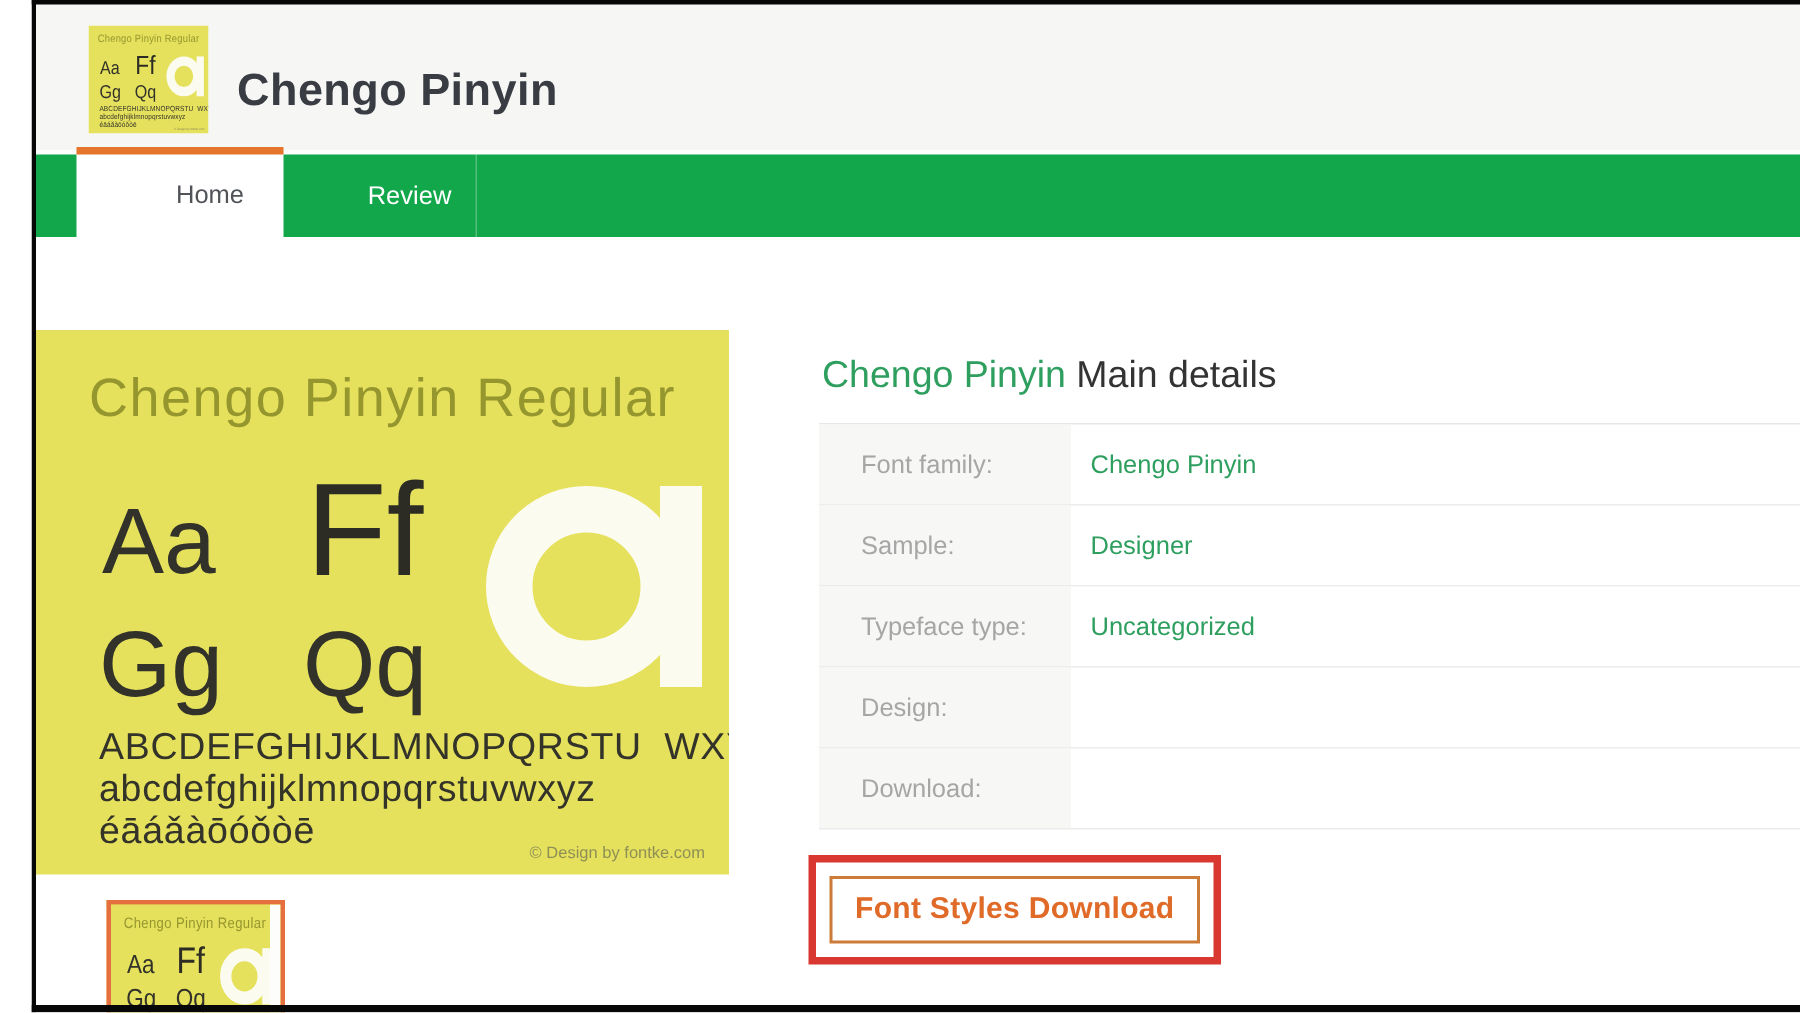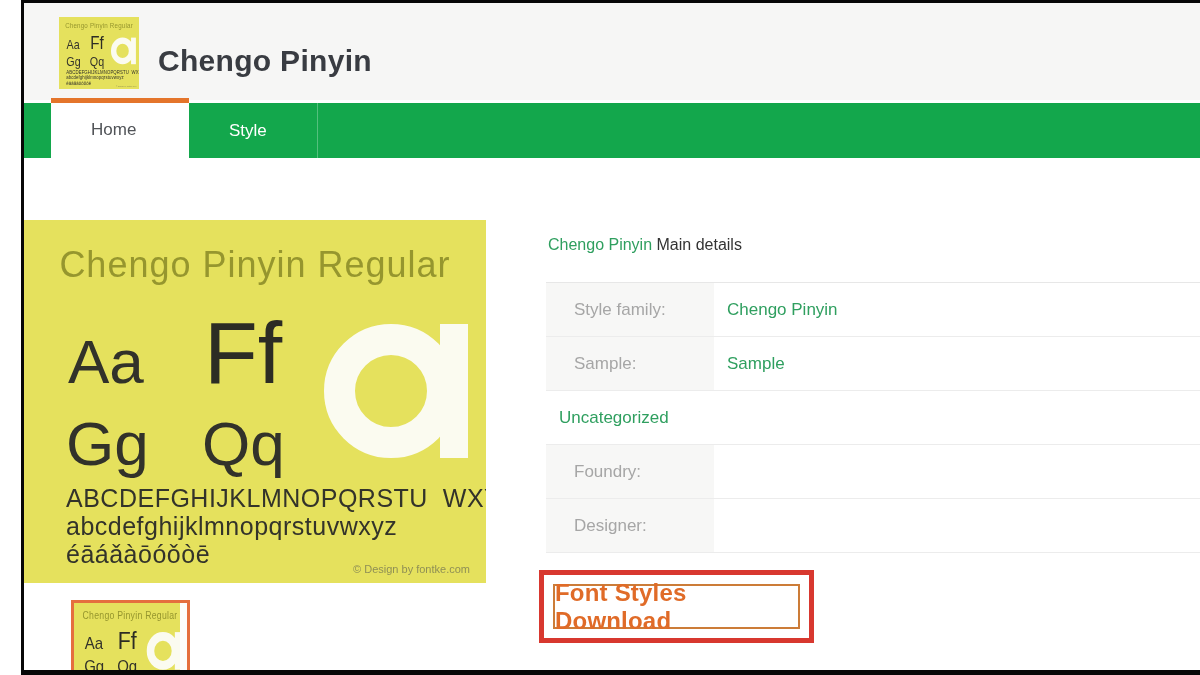--- a/index.html
+++ b/index.html
@@ -14,21 +14,21 @@
   .frame-left { left:0; top:0; width:3px; height:675px; }
   .frame-right { right:0; top:0; width:4px; height:675px; }
   .frame-bottom { left:0; bottom:0; width:1200px; height:5px; }
 
   
   .header { position:absolute; left:3px; top:3px; width:1193px; height:97px; background:#f6f6f5; }
   .header-title { position:absolute; left:134px; top:41px; font-size:30px; font-weight:bold; color:#393c42; letter-spacing:0.3px; }
 
   
   .nav-bg { position:absolute; left:3px; top:103px; width:1193px; height:55px; background:#13a74c; }
-  .tab { position:absolute; top:103px; height:55px; line-height:55px; font-size:17px; color:#ffffff; cursor:pointer; border-right:1px solid rgba(255,255,255,0.28);padding-left:40px; }
+  .tab { position:absolute; top:103px; height:55px; line-height:55px; text-align:center; font-size:17px; color:#ffffff; cursor:pointer; border-right:1px solid rgba(255,255,255,0.28);padding-left:40px; }
   .tab-home { left:30px; top:98px; width:138px; height:60px; background:#ffffff; border-top:5px solid #e4752b; border-right:none; color:#505357; line-height:53px; }
   .tab-style   { left:168px; width:129px; }
   .tab-sample  { left:297px; width:156px; }
   .tab-article { left:453px; width:137px; }
   .tab-review  { left:590px; width:153px; }
 
   
   .preview { position:relative; width:462px; height:363px; background:#e5e15d; overflow:hidden; }
   .pv-title { position:absolute; left:0; top:24px; width:100%; text-align:center; font-size:36px; color:#96962e; letter-spacing:1px; white-space:pre; }
   .pv-aa { position:absolute; left:44px;  top:106px; font-size:62px; color:#32322a; }
@@ -45,30 +45,30 @@
 
   
   .thumb-box { position:absolute; overflow:hidden; }
   .thumb-header { left:35px; top:14px; width:80px; height:72px; }
   .thumb-header .preview { transform:scale(0.1732,0.1983); transform-origin:top left; }
   .thumb-strip { left:50px; top:600px; width:119px; height:110px; border:3px solid #e56f3e; background:#e5e15d; }
   .thumb-strip .preview { transform:scale(0.2424,0.28); transform-origin:top left; }
   .thumb-white-strip { position:absolute; right:0; top:0; width:7px; height:100%; background:#fdfdfb; }
 
   
-  .details-heading { position:absolute; left:527px; top:236px; font-size:16px; color:#333; }
+  .details-heading { position:absolute; left:527px; top:236px; font-size:25px; color:#333; }
   .details-heading .hl { color:#2f9f5f; }
   .details-table { position:absolute; left:525px; top:282px; width:661px; border-top:1px solid #e7e7e7; }
   .drow { display:flex; height:54px; border-bottom:1px solid #ececec; align-items:center; }
   .dlabel { width:168px; height:100%; background:#f7f7f6; color:#a6a6a6; font-size:17px; line-height:54px; padding-left:28px; }
   .dvalue { padding-left:13px; font-size:17px; color:#2f9f5f; cursor:pointer; }
 
   
   .dl-annotation { position:absolute; left:518px; top:570px; width:275px; height:73px; border:5px solid #d8382f; }
-  .dl-button { position:absolute; left:9px; top:9px; right:9px; bottom:9px; border:2px solid #cc7c38; background:#fff; display:flex; align-items:center; justify-content:center; font-size:24px; font-weight:bold; color:#e06b28; cursor:pointer; letter-spacing:0.2px; }
+  .dl-button { position:absolute; left:9px; top:9px; right:9px; bottom:9px; border:2px solid #cc7c38; background:#fff; display:flex; align-items:center; justify-content:center; font-size:20px; font-weight:bold; color:#e06b28; cursor:pointer; letter-spacing:0.2px; }
 </style>
 </head>
 <body>
 
 <div class="screen">
 
   <div class="header">
     <div class="thumb-box thumb-header">
       <div class="preview">
         <div class="pv-title">Chengo Pinyin Regular</div>
@@ -82,21 +82,21 @@
           </div>
         <div class="pv-alpha"><span>ABCDEFGHIJKLMNOPQRSTU  WXYZ</span><br><span>abcdefghijklmnopqrstuvwxyz</span><br><span>éāáǎàōóǒòē</span></div>
         <div class="pv-credit">© Design by fontke.com</div>
       </div>
     </div>
     <div class="header-title">Chengo Pinyin</div>
   </div>
 
   <div class="nav-bg"></div>
   <div class="tab tab-home">Home</div>
-  <div class="tab tab-style">Style</div>
+  <div class="tab tab-style">Review</div>
 
   <div class="preview preview-main">
     <div class="pv-title">Chengo Pinyin Regular</div>
     <div class="pv-aa">Aa</div>
     <div class="pv-ff">Ff</div>
     <div class="pv-gg">Gg</div>
     <div class="pv-qq">Qq</div>
     <div class="a-glyph">
         <div class="a-ring"></div>
         <div class="a-stem"></div>
@@ -105,36 +105,37 @@
     <div class="pv-credit">© Design by fontke.com</div>
   </div>
 
   <div class="details-heading">
     <span class="hl">Chengo Pinyin</span>
     <span>Main details</span>
   </div>
 
   <div class="details-table">
     <div class="drow">
-      <div class="dlabel">Style family:</div>
+      <div class="dlabel">Font family:</div>
       <div class="dvalue">Chengo Pinyin</div>
     </div>
     <div class="drow">
       <div class="dlabel">Sample:</div>
-      <div class="dvalue">Sample</div>
+      <div class="dvalue">Designer</div>
     </div>
     <div class="drow">
+      <div class="dlabel">Typeface type:</div>
       <div class="dvalue">Uncategorized</div>
     </div>
     <div class="drow">
-      <div class="dlabel">Foundry:</div>
+      <div class="dlabel">Design:</div>
       <div class="dvalue"></div>
     </div>
     <div class="drow">
-      <div class="dlabel">Designer:</div>
+      <div class="dlabel">Download:</div>
       <div class="dvalue"></div>
     </div>
   </div>
 
   <div class="dl-annotation">
     <div class="dl-button">Font Styles Download</div>
   </div>
 
   <div class="thumb-box thumb-strip">
     <div class="preview">

